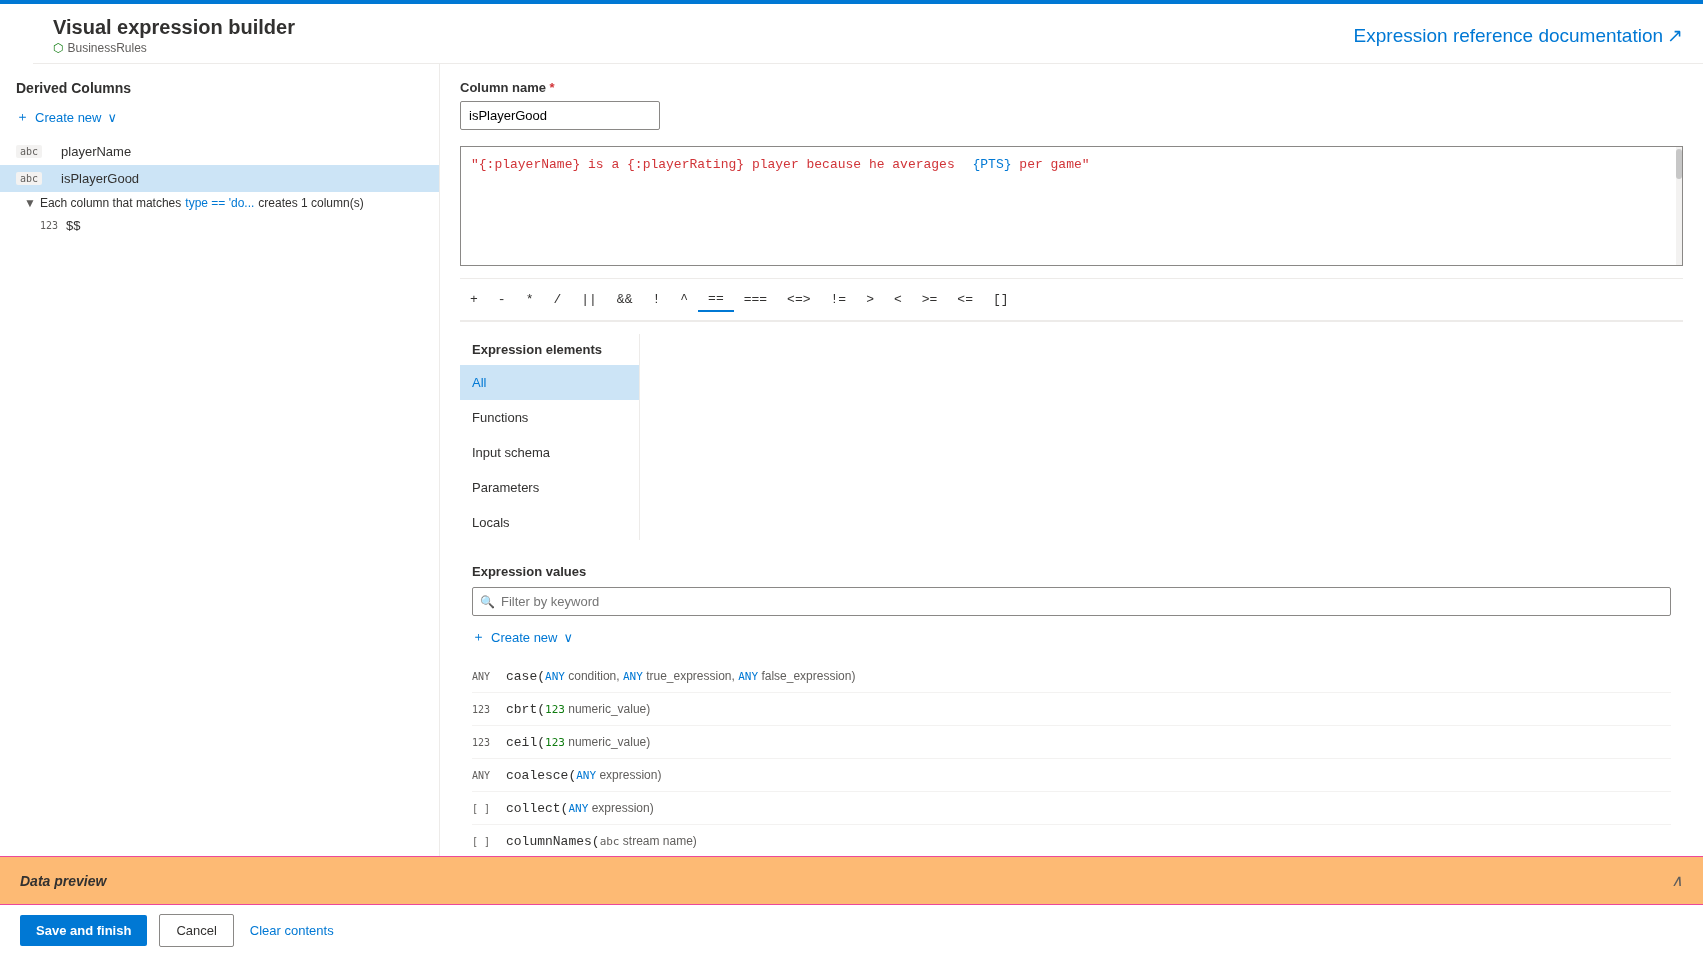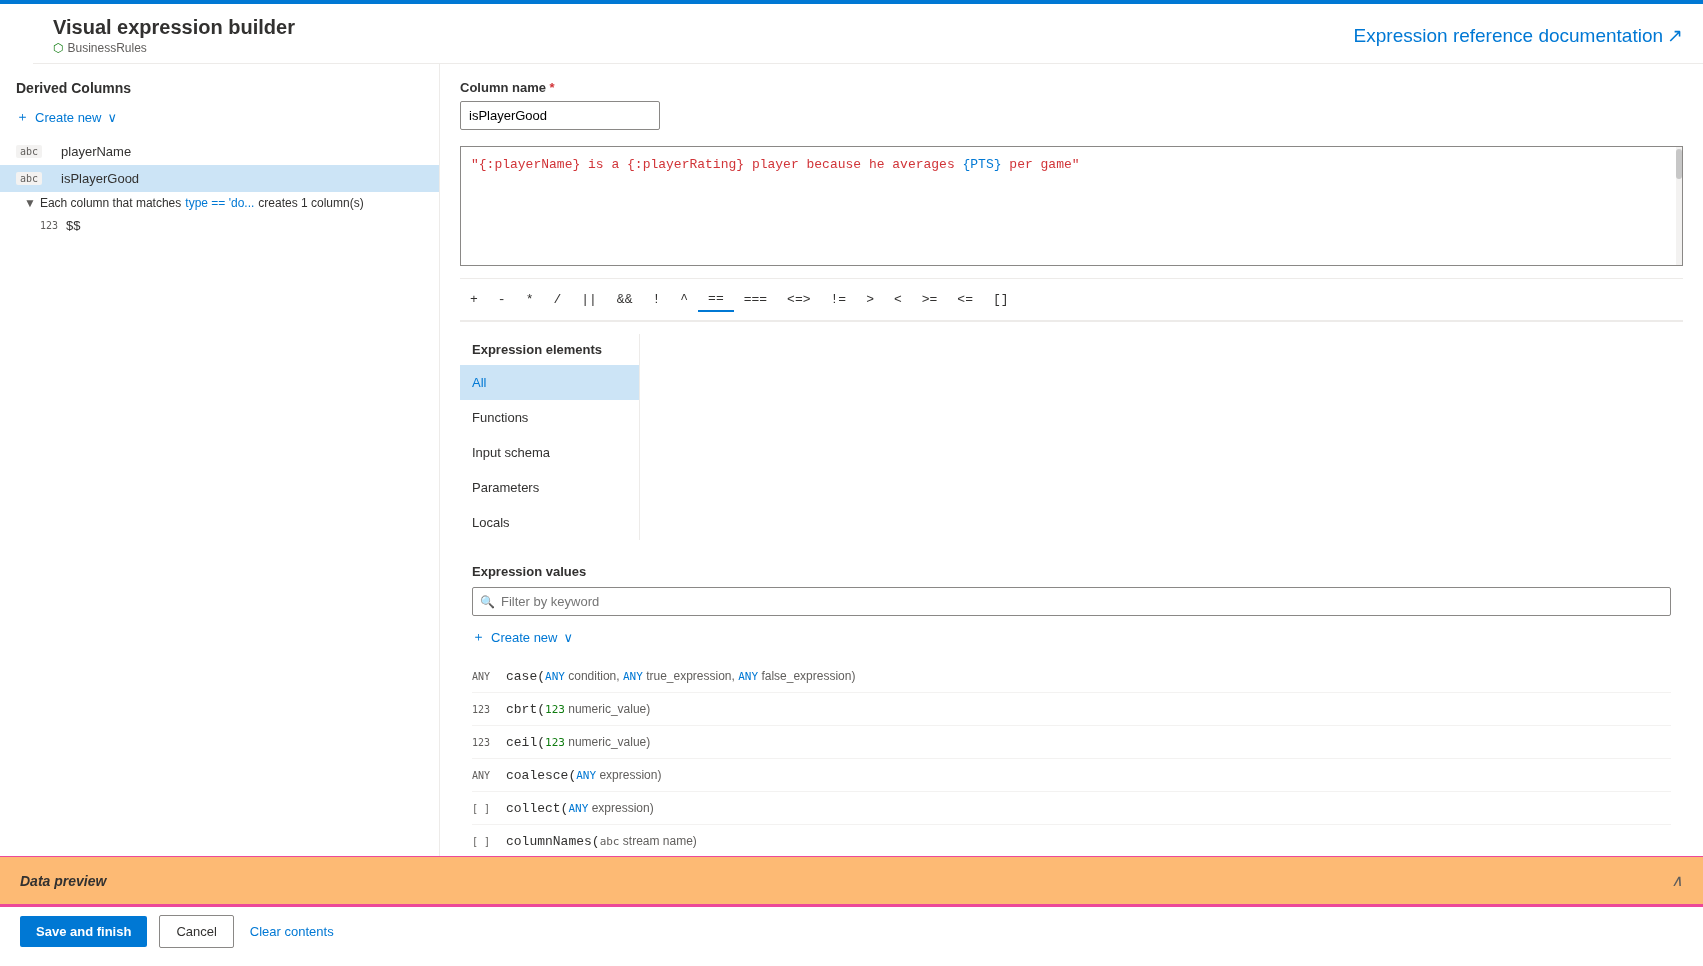--- a/index.html
+++ b/index.html
@@ -37,21 +37,21 @@
     .right-panel { flex: 1; padding: 16px 20px; overflow-y: auto; }
     .column-name-label { font-size: 13px; font-weight: 600; margin-bottom: 6px; }
     .required-star { color: #d13438; }
     .column-name-input { width: 200px; border: 1px solid #8a8886; padding: 6px 8px; font-size: 13px; border-radius: 2px; margin-bottom: 16px; }
 
     .expression-label { font-size: 13px; font-weight: 600; margin-bottom: 8px; display: flex; justify-content: space-between; align-items: center; }
     .save-icon-btn { display: flex; align-items: center; gap: 4px; color: #0078d4; cursor: pointer; font-size: 13px; }
 
     .expression-editor { border: 1px solid #8a8886; padding: 10px; min-height: 120px; font-family: 'Courier New', monospace; font-size: 13px; background: #fff; margin-bottom: 12px; position: relative; }
     .expr-red { color: #d13438; }
-    .expr-blue { color: #0078d4; }
+    .expr-blue { color: #0078d4; margin-left: 10px; }
 
     .operators-row { display: flex; align-items: center; gap: 0; border-top: 1px solid #edebe9; border-bottom: 2px solid #edebe9; padding: 8px 0; margin-bottom: 12px; }
     .op-btn { padding: 4px 10px; cursor: pointer; color: #323130; font-size: 13px; border: none; background: none; font-family: 'Courier New', monospace; }
     .op-underline { border-bottom: 2px solid #0078d4; }
 
     .bottom-panels { display: flex; gap: 16px; min-height: 300px; flex-direction: column; }
 
     .expr-elements { width: 180px; flex-shrink: 0; border-right: 1px solid #edebe9; }
     .expr-elements-title { font-size: 13px; font-weight: 600; padding: 8px 12px; color: #323130; }
     .expr-nav-item { padding: 10px 12px; cursor: pointer; font-size: 13px; color: #323130; }
@@ -71,21 +71,21 @@
     .func-param-num { color: #107c10; font-size: 11px; font-family: monospace; }
     .func-param-abc { color: #605e5c; font-size: 11px; font-family: monospace; }
     .func-param-text { color: #605e5c; font-size: 12px; }
 
     
     .data-preview-bar { height: 48px; border-top: 1px solid #ec4899; display: flex; align-items: center; justify-content: space-between; padding: 0 20px; background: #fdba74; font-style: italic; }
     .data-preview-title { font-size: 14px; font-weight: 600; color: #323130; }
     .chevron-up { color: #605e5c; font-size: 16px; cursor: pointer; }
 
     
-    .action-bar { height: 52px; border-top: 3px solid #ec4899; display: flex; align-items: center; gap: 12px; padding: 0 20px; background: #fff; }
+    .action-bar { height: 52px; border-top: 1px solid #ec4899; display: flex; align-items: center; gap: 12px; padding: 0 20px; background: #fff; }
     .btn-primary { background: #0078d4; color: #fff; border: none; padding: 8px 16px; font-size: 13px; cursor: pointer; border-radius: 2px; font-weight: 600; }
     .btn-secondary { background: #fff; color: #323130; border: 1px solid #8a8886; padding: 8px 16px; font-size: 13px; cursor: pointer; border-radius: 2px; }
     .btn-link { background: none; border: none; color: #0078d4; font-size: 13px; cursor: pointer; padding: 8px 4px; }
 
     .green-icon { color: #107c10; font-size: 12px; }
 
     .scrollbar-mock { position: absolute; right: 0; top: 0; width: 6px; height: 100%; background: #f3f2f1; }
     .scrollbar-thumb { width: 6px; height: 30px; background: #c7c7c7; border-radius: 3px; margin-top: 2px; }
   </style>
 </head>

